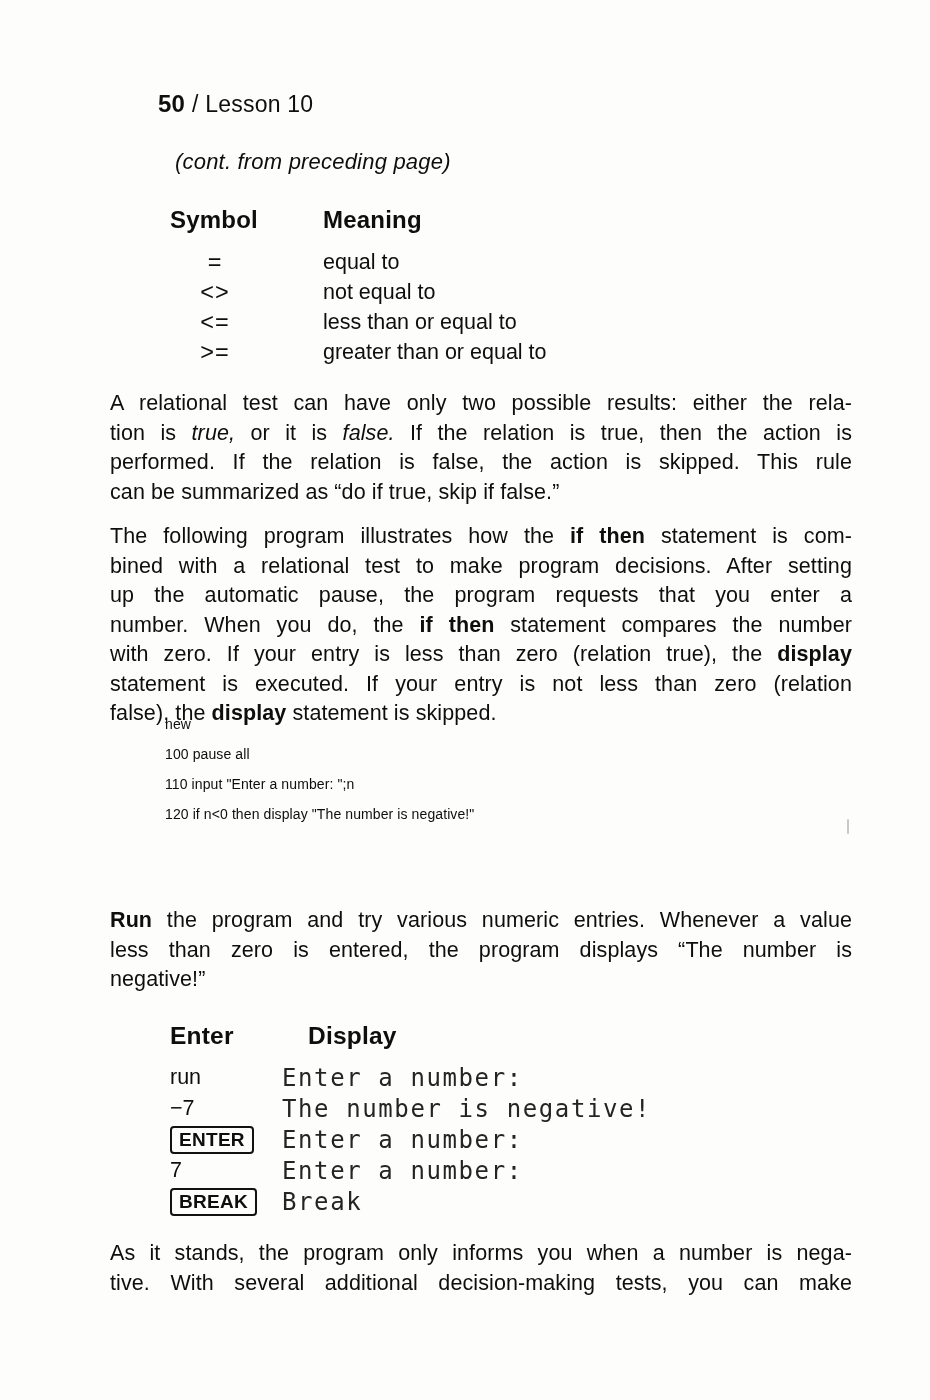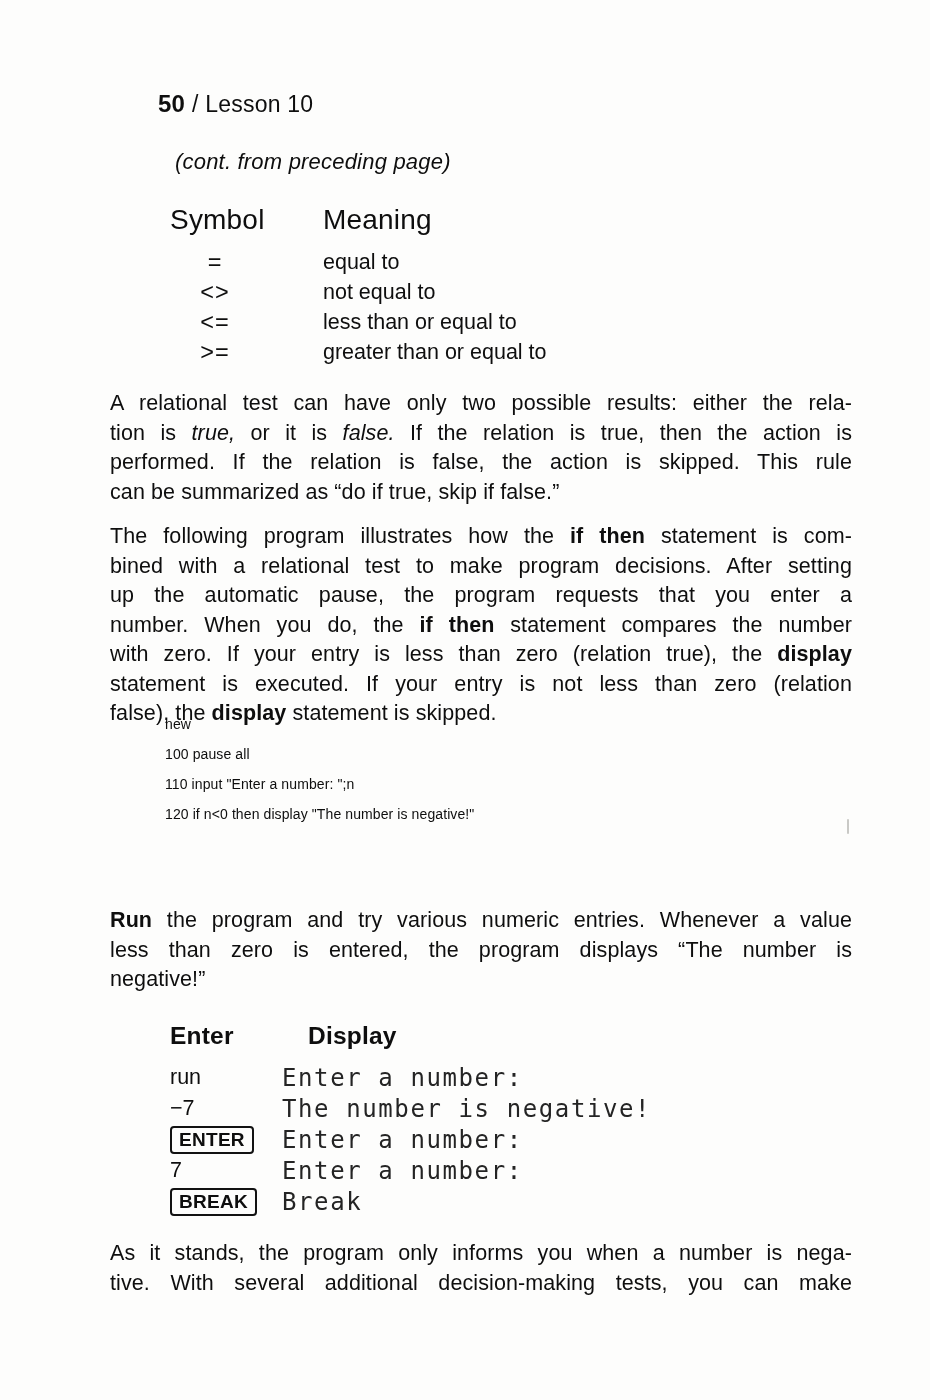--- a/index.html
+++ b/index.html
@@ -19,21 +19,21 @@
 
   .cont-note { position: absolute; left: 167px; top: 149px; font-size: 22px; font-style: italic; letter-spacing: 0.2px; margin-left: 8px; }
 
   
   .symbol-table {
     position: absolute; left: 170px; top: 206px;
     display: grid; grid-template-columns: 90px auto; column-gap: 63px;
     grid-template-rows: 41px repeat(4, 30px);
     font-size: 21.5px;
   }
-  .st-header { font-weight: 400; font-size: 28px; line-height: 28px; letter-spacing: 0.2px; }
+  .st-header { font-weight: 700; font-size: 24px; line-height: 28px; letter-spacing: 0.2px; }
   .st-symbol { text-align: center; font-size: 23.5px; line-height: 30px; letter-spacing: 1px; }
   .st-meaning { line-height: 30px; }
 
   
   .para { position: absolute; left: 110px; width: 742px; font-size: 21.5px; line-height: 29.5px; letter-spacing: 0.1px; }
   .para-1 { top: 389px; }
   .para-2 { top: 522px; }
   .para-3 { top: 906px; }
   .para-4 { top: 1239px; }
   .tline.just { text-align: justify; text-align-last: justify; }

